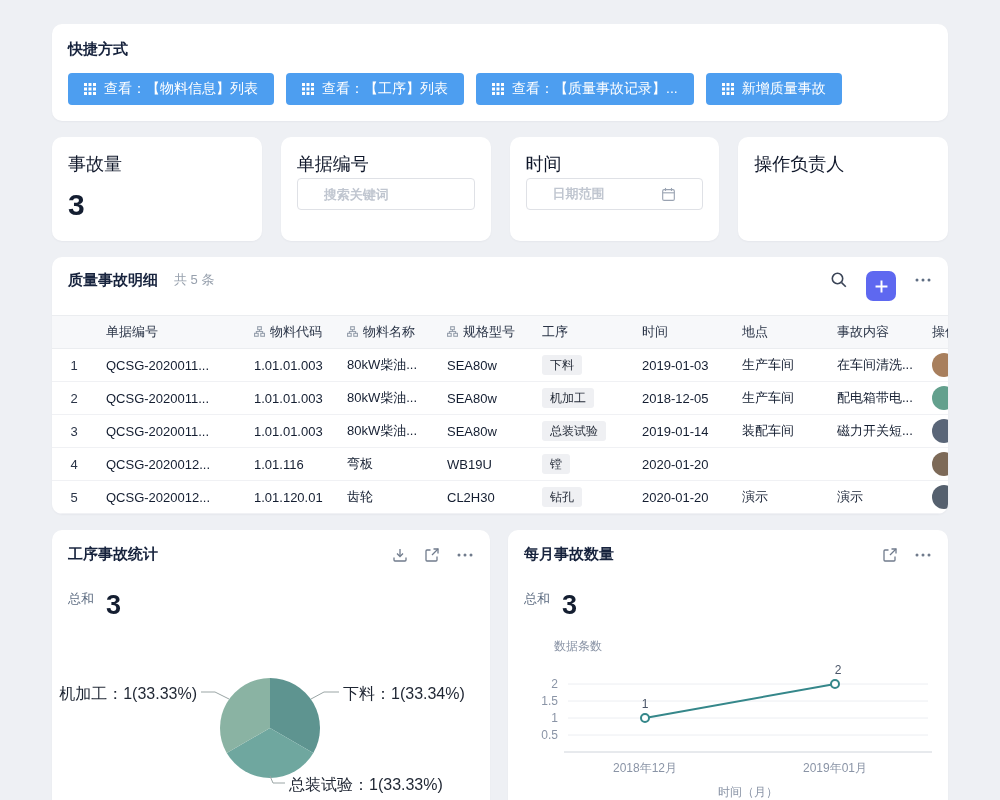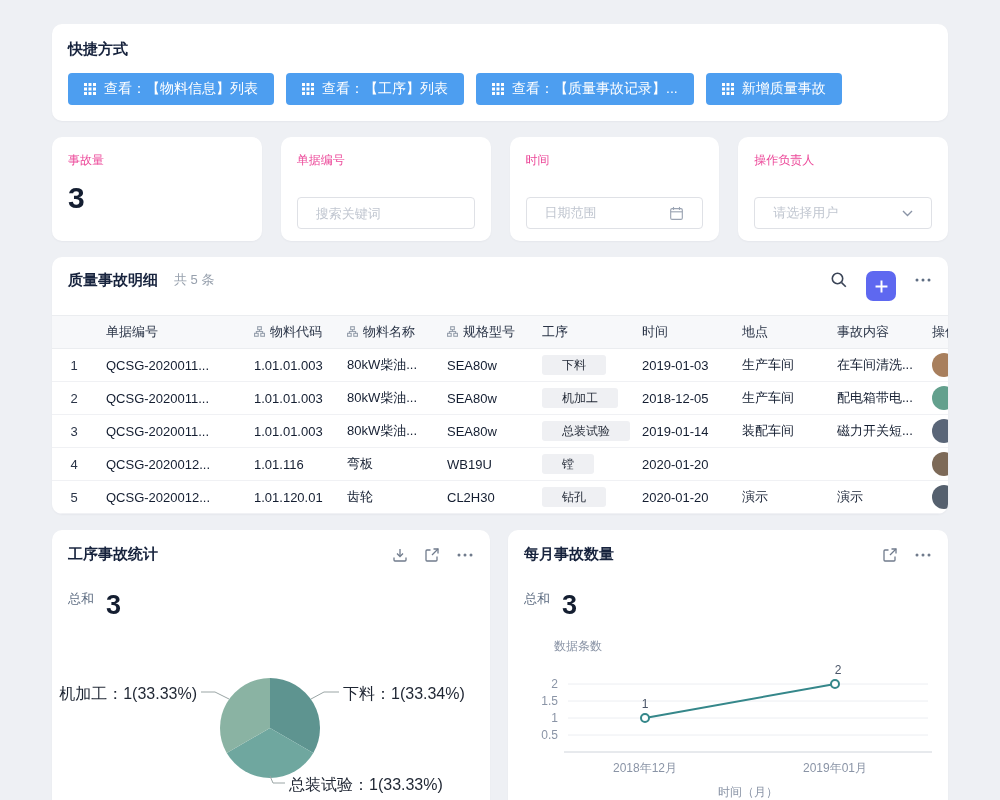--- a/index.html
+++ b/index.html
@@ -24,27 +24,27 @@
     display: inline-flex; align-items: center; gap: 8px;
     background: #4d9ef0; color: #fff; border: none; cursor: pointer;
     height: 32px; padding: 12px 16px; border-radius: 4px; font-size: 14px;
     font-family: inherit; white-space: nowrap;
   }
   .sc-btn .ic { display: inline-flex; }
 
   
   .filter-row { display: flex; gap: 19px; margin-top: 16px; }
   .filter-card { flex: 1; height: 104px; padding: 15px 16px; }
-  .flabel { font-size: 12px; color: #ec4899; }
+  .flabel { font-size: 18px; color: #0f172a; }
   .stat-val { font-size: 30px; font-weight: 700; margin-top: 12px; color: #141e31; }
   .finput {
-    margin-top: 28px; width: 100%; height: 32px;
+    margin-top: 2px; width: 100%; height: 32px;
     border: 1px solid #dfe1e6; border-radius: 4px;
-    padding: 0 18px; font-size: 13px; font-family: inherit; color: #17233d;
-    background: #fff; display: flex; align-items: center; justify-content: space-between;
+    padding: 0 26px; font-size: 13px; font-family: inherit; color: #17233d;
+    background: #fff; display: flex; align-items: center; justify-content: space-between; font-weight: bold;
   }
   input.finput::placeholder { color: #c0c6d0; }
   .finput .ph { color: #c0c6d0; }
   .finput .ric { display: inline-flex; color: #9aa3b2; }
 
   
   .table-card { margin-top: 16px; padding-top: 14px; overflow: hidden; }
   .table-head { display: flex; align-items: flex-start; padding: 0 16px 14px; }
   .table-head h2 { font-size: 15px; font-weight: 700; }
   .table-head .count { font-size: 13px; color: #97a0ad; margin-left: 16px; }
@@ -64,21 +64,21 @@
   }
   thead th .hwrap { display: inline-flex; align-items: center; gap: 5px; }
   tbody td {
     height: 33px; padding: 0 10px; border-bottom: 1px solid #f0f1f4;
     white-space: nowrap; overflow: hidden; color: #141e31;
   }
   tbody tr:last-child td { border-bottom: 1px solid #f0f1f4; }
   td.idx, th.idx { text-align: center; padding: 0 4px; color: #2a3447; }
   .tag {
     display: inline-block; background: #eff0f3; border-radius: 3px;
-    padding: 3px 20px; font-size: 12px; color: #1f2633; line-height: 1.2;
+    padding: 3px 8px; font-size: 12px; color: #1f2633; line-height: 1.2;
   }
   .avatar { width: 24px; height: 24px; border-radius: 50%; display: inline-block; vertical-align: middle; }
 
   
   .charts-row { display: flex; gap: 18px; margin-top: 16px; }
   .chart-card { position: relative; height: 300px; overflow: hidden; }
   .chart-card.left { width: 438px; }
   .chart-card.right { flex: 1; }
   .chart-head { display: flex; align-items: center; padding: 15px 16px 0; }
   .chart-head h2 { font-size: 15px; font-weight: 700; flex: 1; }
@@ -192,28 +192,20 @@
               <rect x="1.8" y="2.8" width="12.4" height="11.4" rx="1.5"></rect>
               <line x1="4.8" y1="1" x2="4.8" y2="4.2"></line>
               <line x1="11.2" y1="1" x2="11.2" y2="4.2"></line>
               <line x1="1.8" y1="6.2" x2="14.2" y2="6.2"></line>
             </svg>
         </span>
       </div>
     </section>
     <section class="card filter-card">
       <div class="flabel">操作负责人</div>
-      <div class="finput">
-        <span class="ph">请选择用户</span>
-        <span class="ric">
-          <svg width="11" height="7" viewBox="0 0 11 7" fill="none" stroke="#8a94a6" stroke-width="1.4">
-              <polyline points="1,1 5.5,5.5 10,1"></polyline>
-            </svg>
-        </span>
-      </div>
     </section>
   </div>
 
   <section class="card table-card">
     <div class="table-head">
       <h2>质量事故明细</h2>
       <span class="count">共 5 条</span>
       <div class="spacer"></div>
       <span class="tool">
         <svg width="18" height="18" viewBox="0 0 18 18" fill="none" stroke="#3a4456" stroke-width="1.6">

